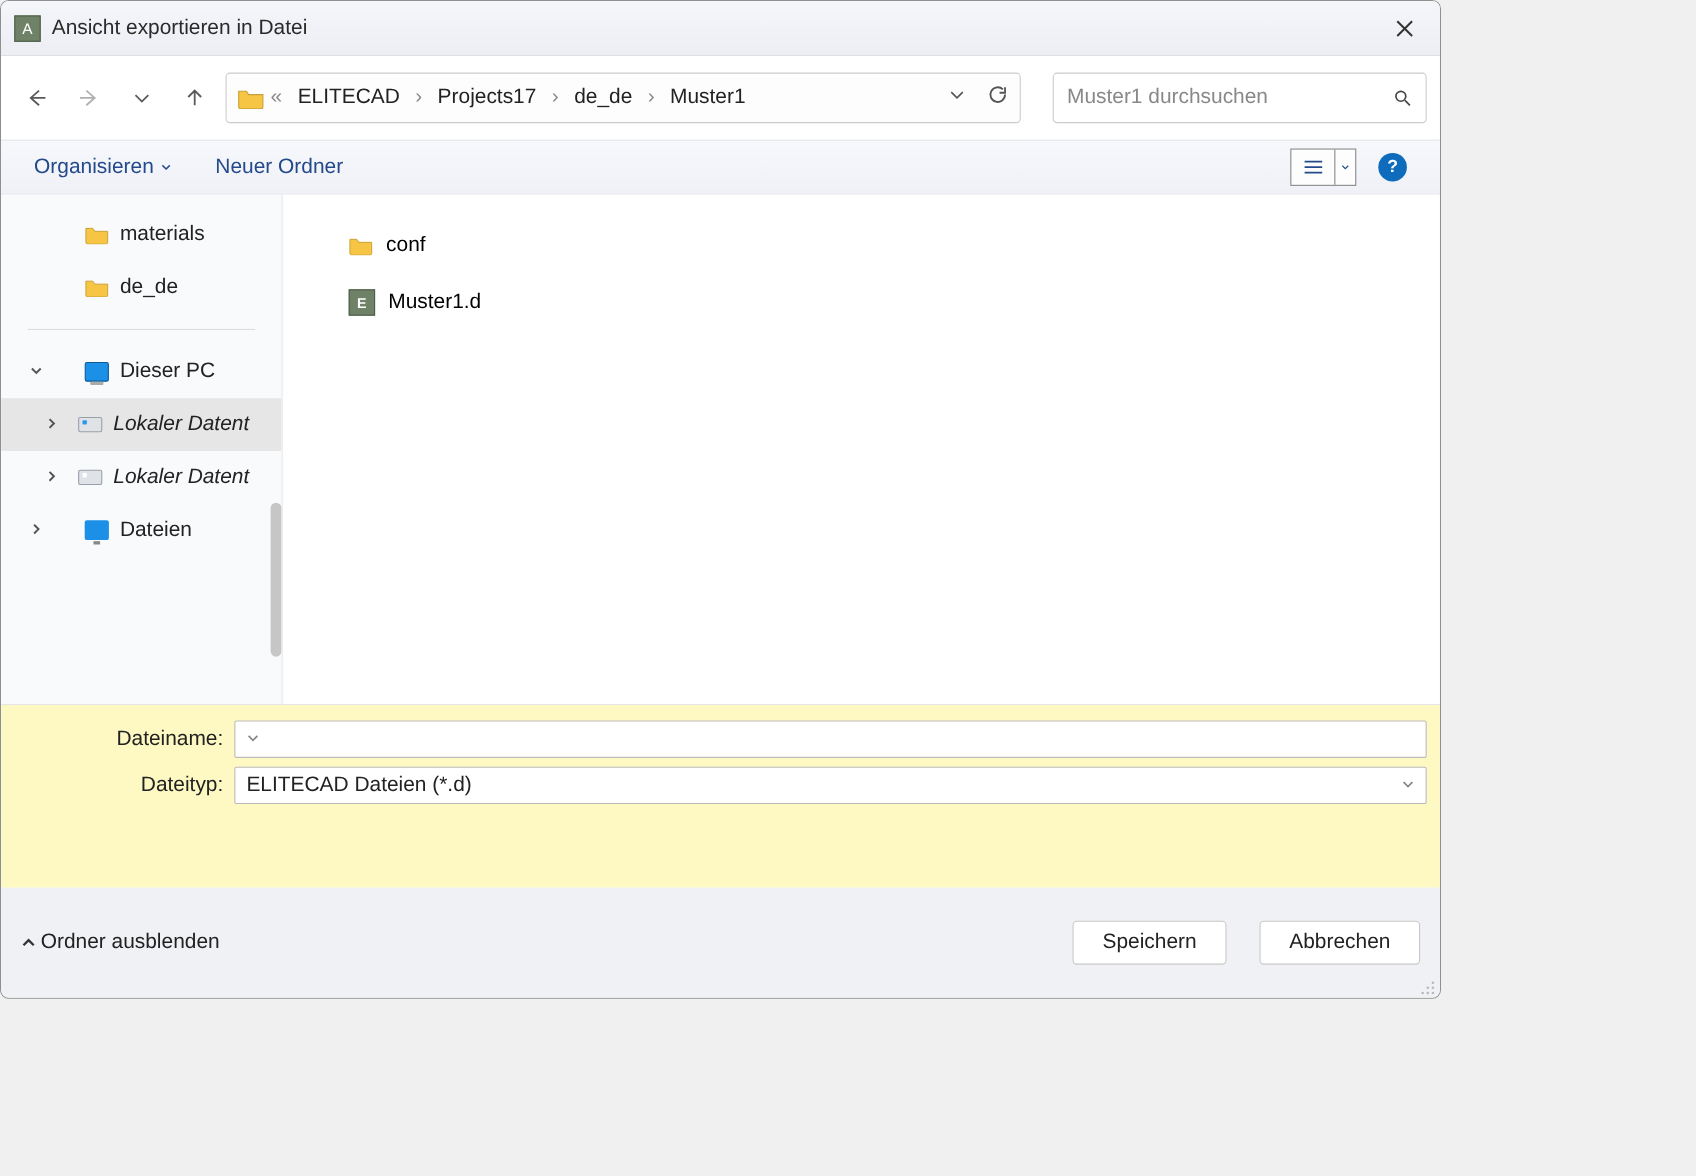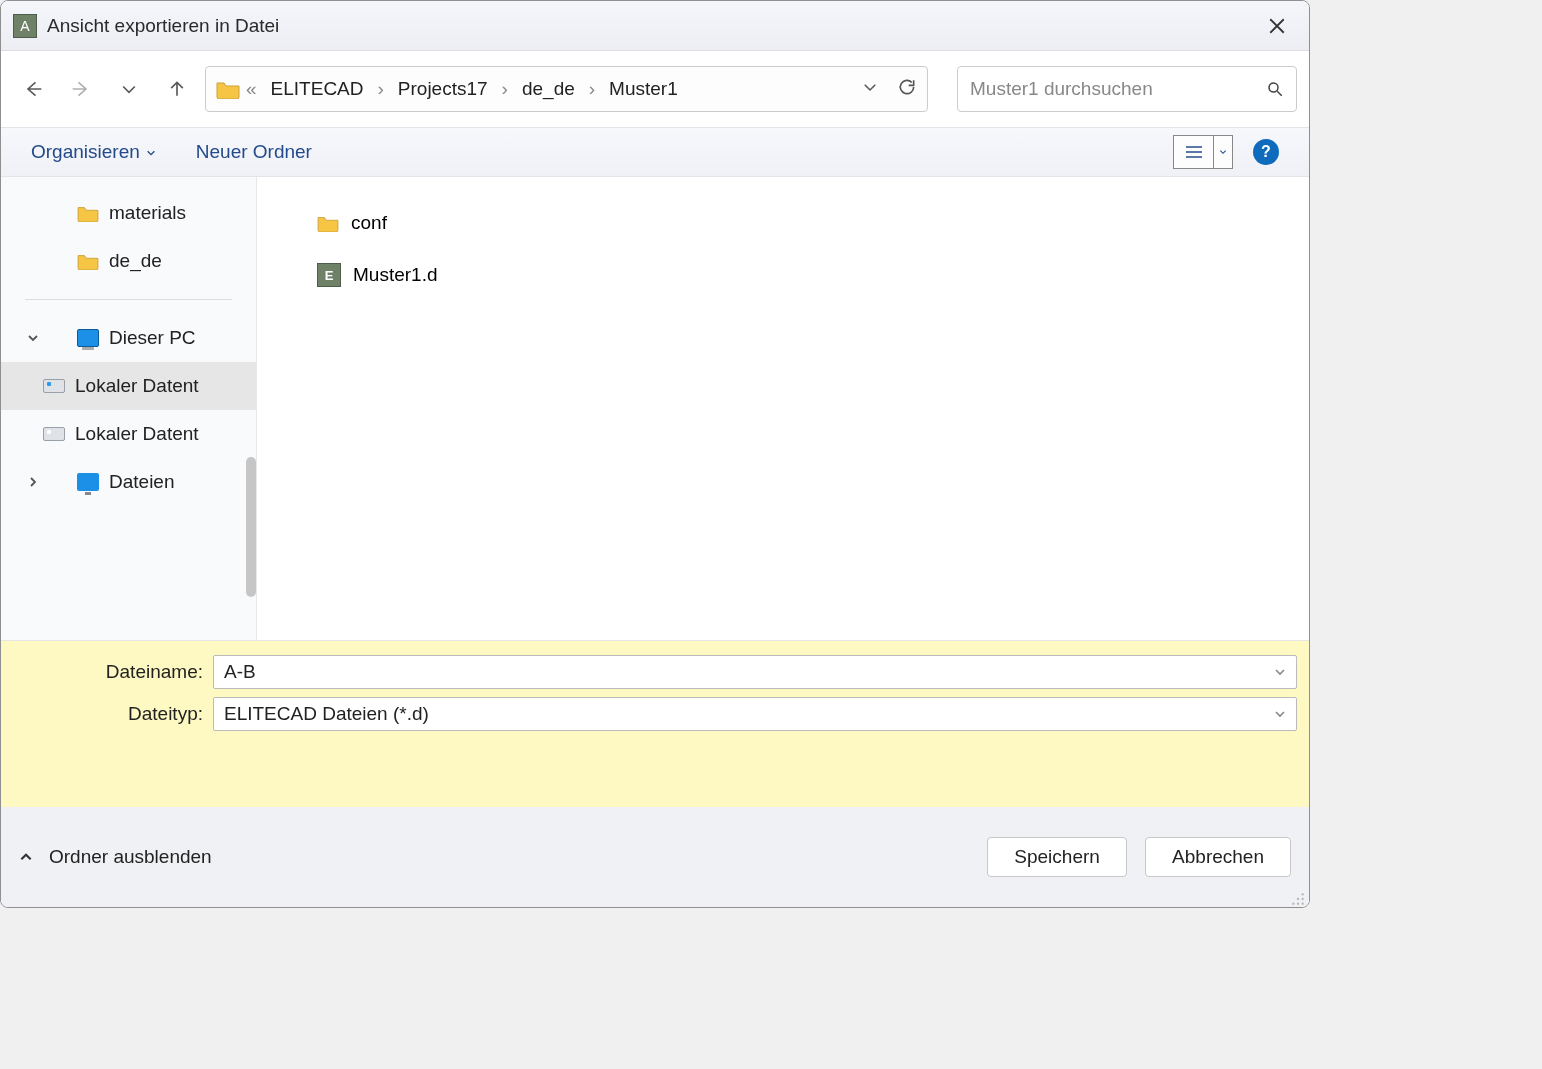--- a/index.html
+++ b/index.html
@@ -101,21 +101,21 @@
     width: 256px; background:#f9fafc;
     border-right: 1px solid #e8e8e8;
     overflow:hidden; position:relative;
   }
   .tree-scroll { padding-top: 12px; }
   .tree-item {
     height: 48px; display:flex; align-items:center;
     padding-left: 76px; gap:10px; color:#222; cursor:pointer;
     position:relative;
   }
-  .tree-item.level2 { padding-left: 42px; }
+  .tree-item.level2 { padding-left: 70px; font-style: italic; }
   .tree-item .expand {
     position:absolute; left: 26px; width:16px; color:#555;
   }
   .tree-item.level2 .expand { left: 40px; }
   .tree-item.selected { background:#e6e6e6; }
   .tree-divider { height:1px; background:#ddd; margin: 14px 24px 14px 24px; }
 
   .folder-ic { width:22px; height:18px; display:inline-block; position:relative; }
   .folder-ic svg { width:100%; height:100%; }
 
@@ -161,28 +161,28 @@
   .form-field input, .form-field span.val {
     flex:1; border:none; outline:none; font-size:19px; background:transparent; color:#222;
   }
   .form-field .dd { color:#888; }
 
   
   .footer {
     height: 100px; display:flex; align-items:center;
     padding: 0 18px; background:#f0f1f4;
   }
-  .folders-toggle { display:flex; align-items:center; gap:16px; color:#222; cursor:pointer; }
+  .folders-toggle { display:flex; align-items:center; gap:4px; color:#222; cursor:pointer; }
   .footer-spacer { flex:1; }
   .btn {
     height: 40px; min-width: 140px; padding: 0 26px;
     border:1px solid #c8c8c8; border-radius:4px;
     background:#fff; color:#222; font-size:19px;
     display:flex; align-items:center; justify-content:center;
-    margin-left: 18px; cursor:pointer;
+    margin-left: 30px; cursor:pointer;
   }
   .resize-grip {
     position:absolute; right:4px; bottom:4px; width:14px; height:14px;
     color:#bbb;
   }
 
   .chev-down { display:inline-block; }
   .truncate { white-space:nowrap; overflow:hidden; text-overflow:clip; max-width: 160px; }
 </style>
 </head>
@@ -357,21 +357,20 @@
         <span class="doc-ic">E</span>
         <span>Muster1.d</span>
       </div>
     </div>
   </div>
 
   <div class="form">
     <div class="form-row">
       <div class="form-label">Dateiname:</div>
       <div class="form-field">
-        <input type="text" value="A-B" style="">
         <span class="dd">
           <svg viewBox="0 0 12 12" width="12" height="12">
               <path d="M2 4 L6 8 L10 4" fill="none" stroke="#888" stroke-width="1.6"></path>
             </svg>
         </span>
       </div>
     </div>
     <div class="form-row">
       <div class="form-label">Dateityp:</div>
       <div class="form-field">

